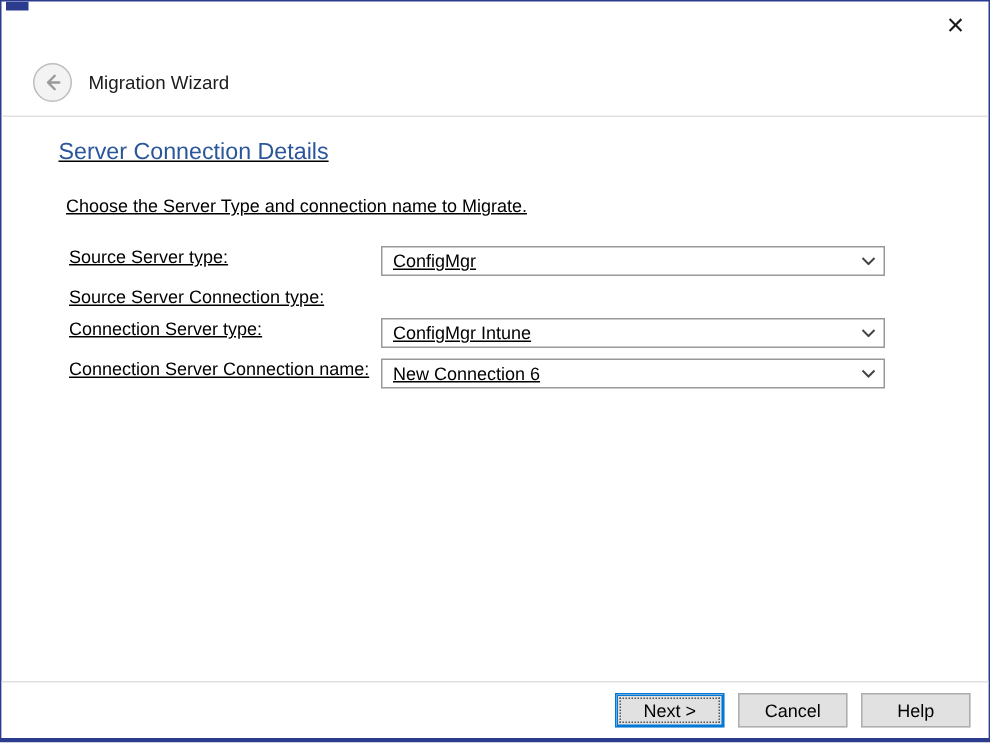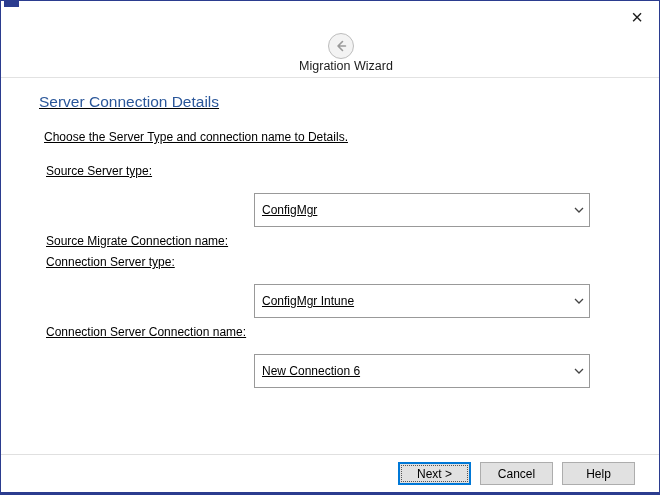--- a/index.html
+++ b/index.html
@@ -36,21 +36,20 @@
     color: #1a1a1a;
     font-family: inherit;
     cursor: default;
   }
   .header {
     display: flex;
     align-items: center;
     height: 45px;
     padding-left: 21px;
     border-bottom: 1px solid #e2e2e2;
-    flex-direction: column;
   }
   .back-btn {
     width: 26px; height: 26px;
     border-radius: 50%;
     border: 1px solid #bdbdbd;
     background: #f3f3f3;
     display: flex;
     align-items: center;
     justify-content: center;
     padding: 0;
@@ -62,48 +61,47 @@
     font-size: 15.5px;
     font-weight: 400;
     color: var(--accent, #2b579a);
   }
   .instruction { margin: 19px 0 0 5px; font-size: 12px; color: #000; }
   .form { margin: 20px 0 0 7px; }
   .form-row { display: flex; margin-bottom: 7px; }
   .form-label { width: 208px; flex: none; font-size: 12px; color: #000; }
   .combo {
     position: relative;
-    width: 336px; height: 34px;
+    width: 336px; height: 20px;
     border: 1px solid #999;
     background: #fff;
     display: flex;
     align-items: center;
     padding: 0 22px 0 7px;
-    margin-top: 29px;
   }
   .combo-value { font-size: 12px; white-space: nowrap; }
   .combo-chevron {
     position: absolute;
     right: 1px; top: 1px; bottom: 1px;
     width: 18px;
     display: flex;
     align-items: center;
     justify-content: center;
   }
   .footer {
     position: absolute;
     left: 0; right: 0; bottom: 0;
     height: 38px;
     background: #fff;
     border-top: 1px solid #e0e0e0;
     display: flex;
     align-items: center;
     justify-content: flex-end;
     gap: 9px;
-    padding-right: 24px;
+    padding-right: 12px;
   }
   .btn {
     width: 73px; height: 23px;
     font-size: 12px;
     font-family: inherit;
     background: var(--button_bg, #e1e1e1);
     border: 1px solid var(--button_border, #adadad);
     color: #000;
     cursor: default;
   }
@@ -132,38 +130,38 @@
         <svg width="16" height="16" viewBox="0 0 16 16">
           <path d="M9.5 3.5 L5 8 L9.5 12.5 M5 8 H12.5" fill="none" stroke="#9a9a9a" stroke-width="1.6" stroke-linecap="round" stroke-linejoin="round"></path>
         </svg>
       </span>
     </button>
     <span class="header-title">Migration Wizard</span>
   </div>
 
   <div class="content">
     <div class="page-title">Server Connection Details</div>
-    <div class="instruction">Choose the Server Type and connection name to Details.</div>
+    <div class="instruction">Choose the Server Type and connection name to Migrate.</div>
 
     <div class="form">
 
       <div class="form-row">
         <span class="form-label">Source Server type:</span>
         <div class="combo">
           <span class="combo-value">ConfigMgr</span>
           <span class="combo-chevron">
             <svg width="10" height="6" viewBox="0 0 10 6">
                 <polyline points="1,1 5,5 9,1" fill="none" stroke="#444" stroke-width="1.3"></polyline>
               </svg>
           </span>
         </div>
       </div>
 
       <div class="form-row">
-        <span class="form-label">Source Migrate Connection name:</span>
+        <span class="form-label">Source Server Connection type:</span>
       </div>
 
       <div class="form-row">
         <span class="form-label">Connection Server type:</span>
         <div class="combo">
           <span class="combo-value">ConfigMgr Intune</span>
           <span class="combo-chevron">
             <svg width="10" height="6" viewBox="0 0 10 6">
                 <polyline points="1,1 5,5 9,1" fill="none" stroke="#444" stroke-width="1.3"></polyline>
               </svg>

